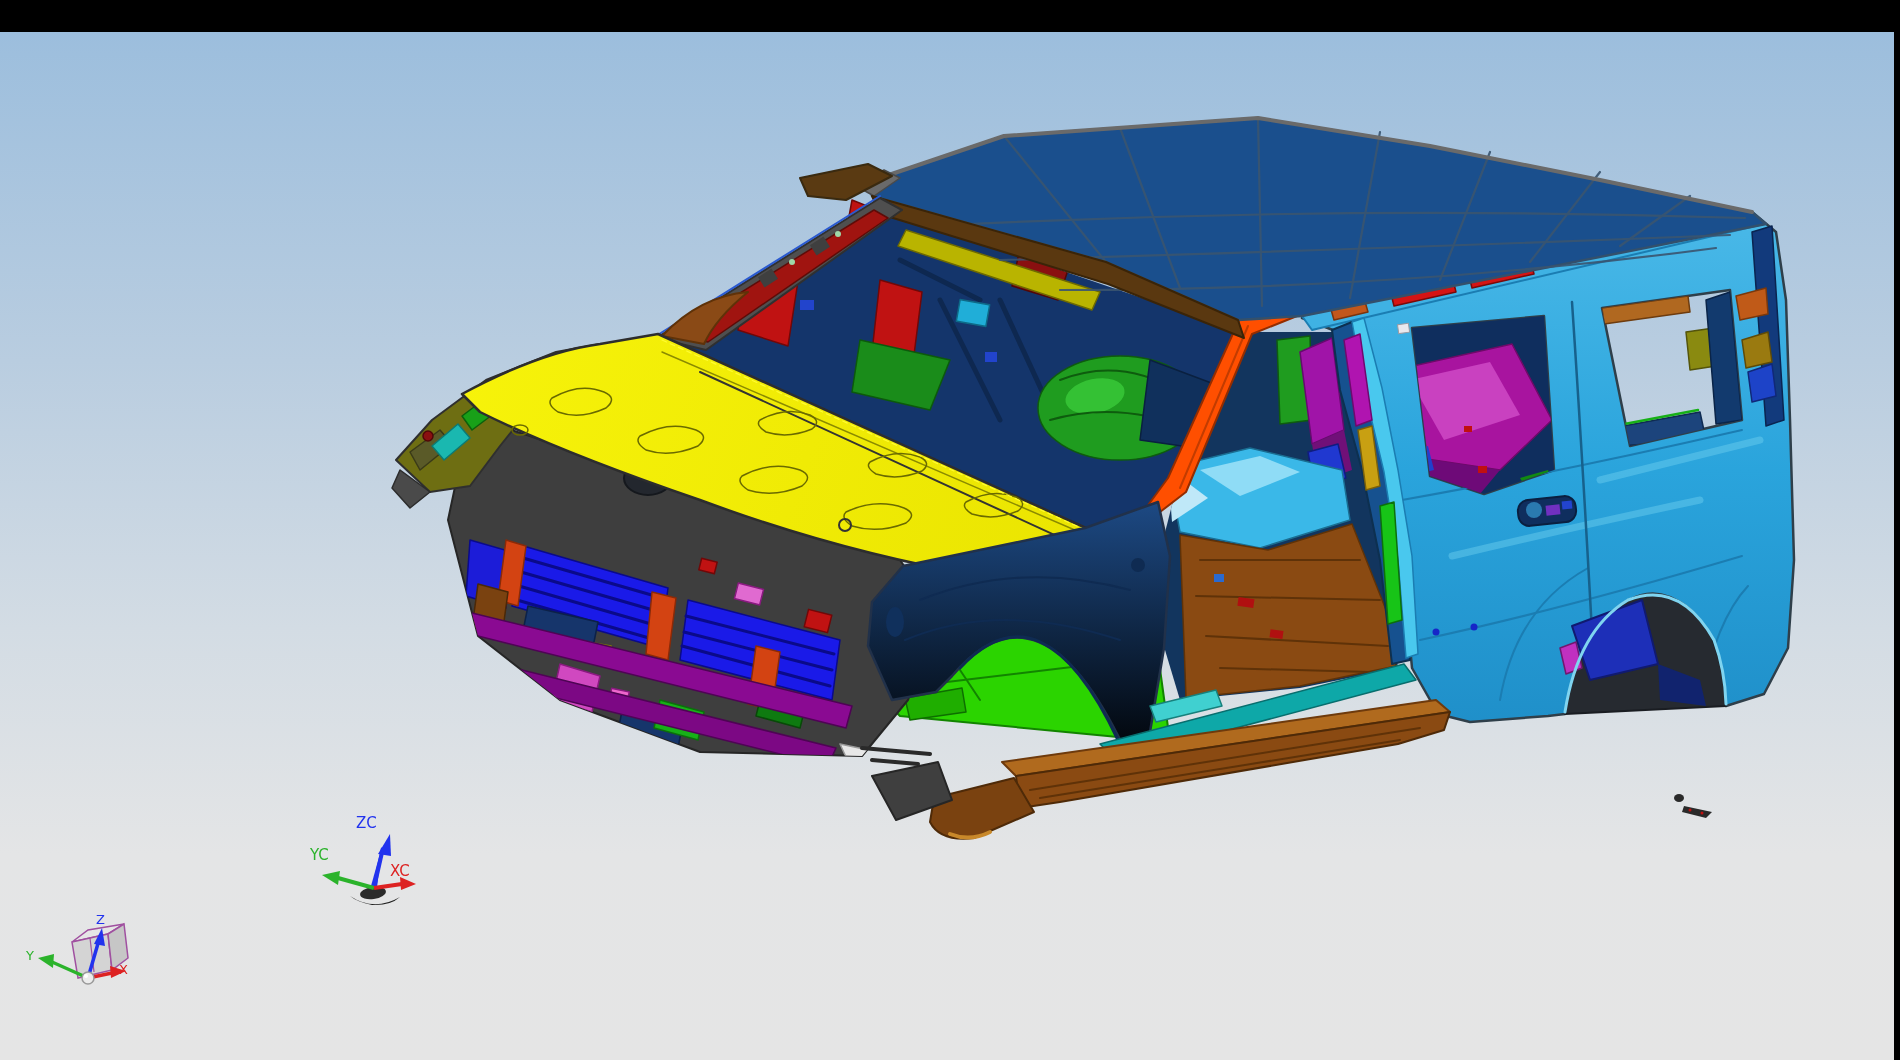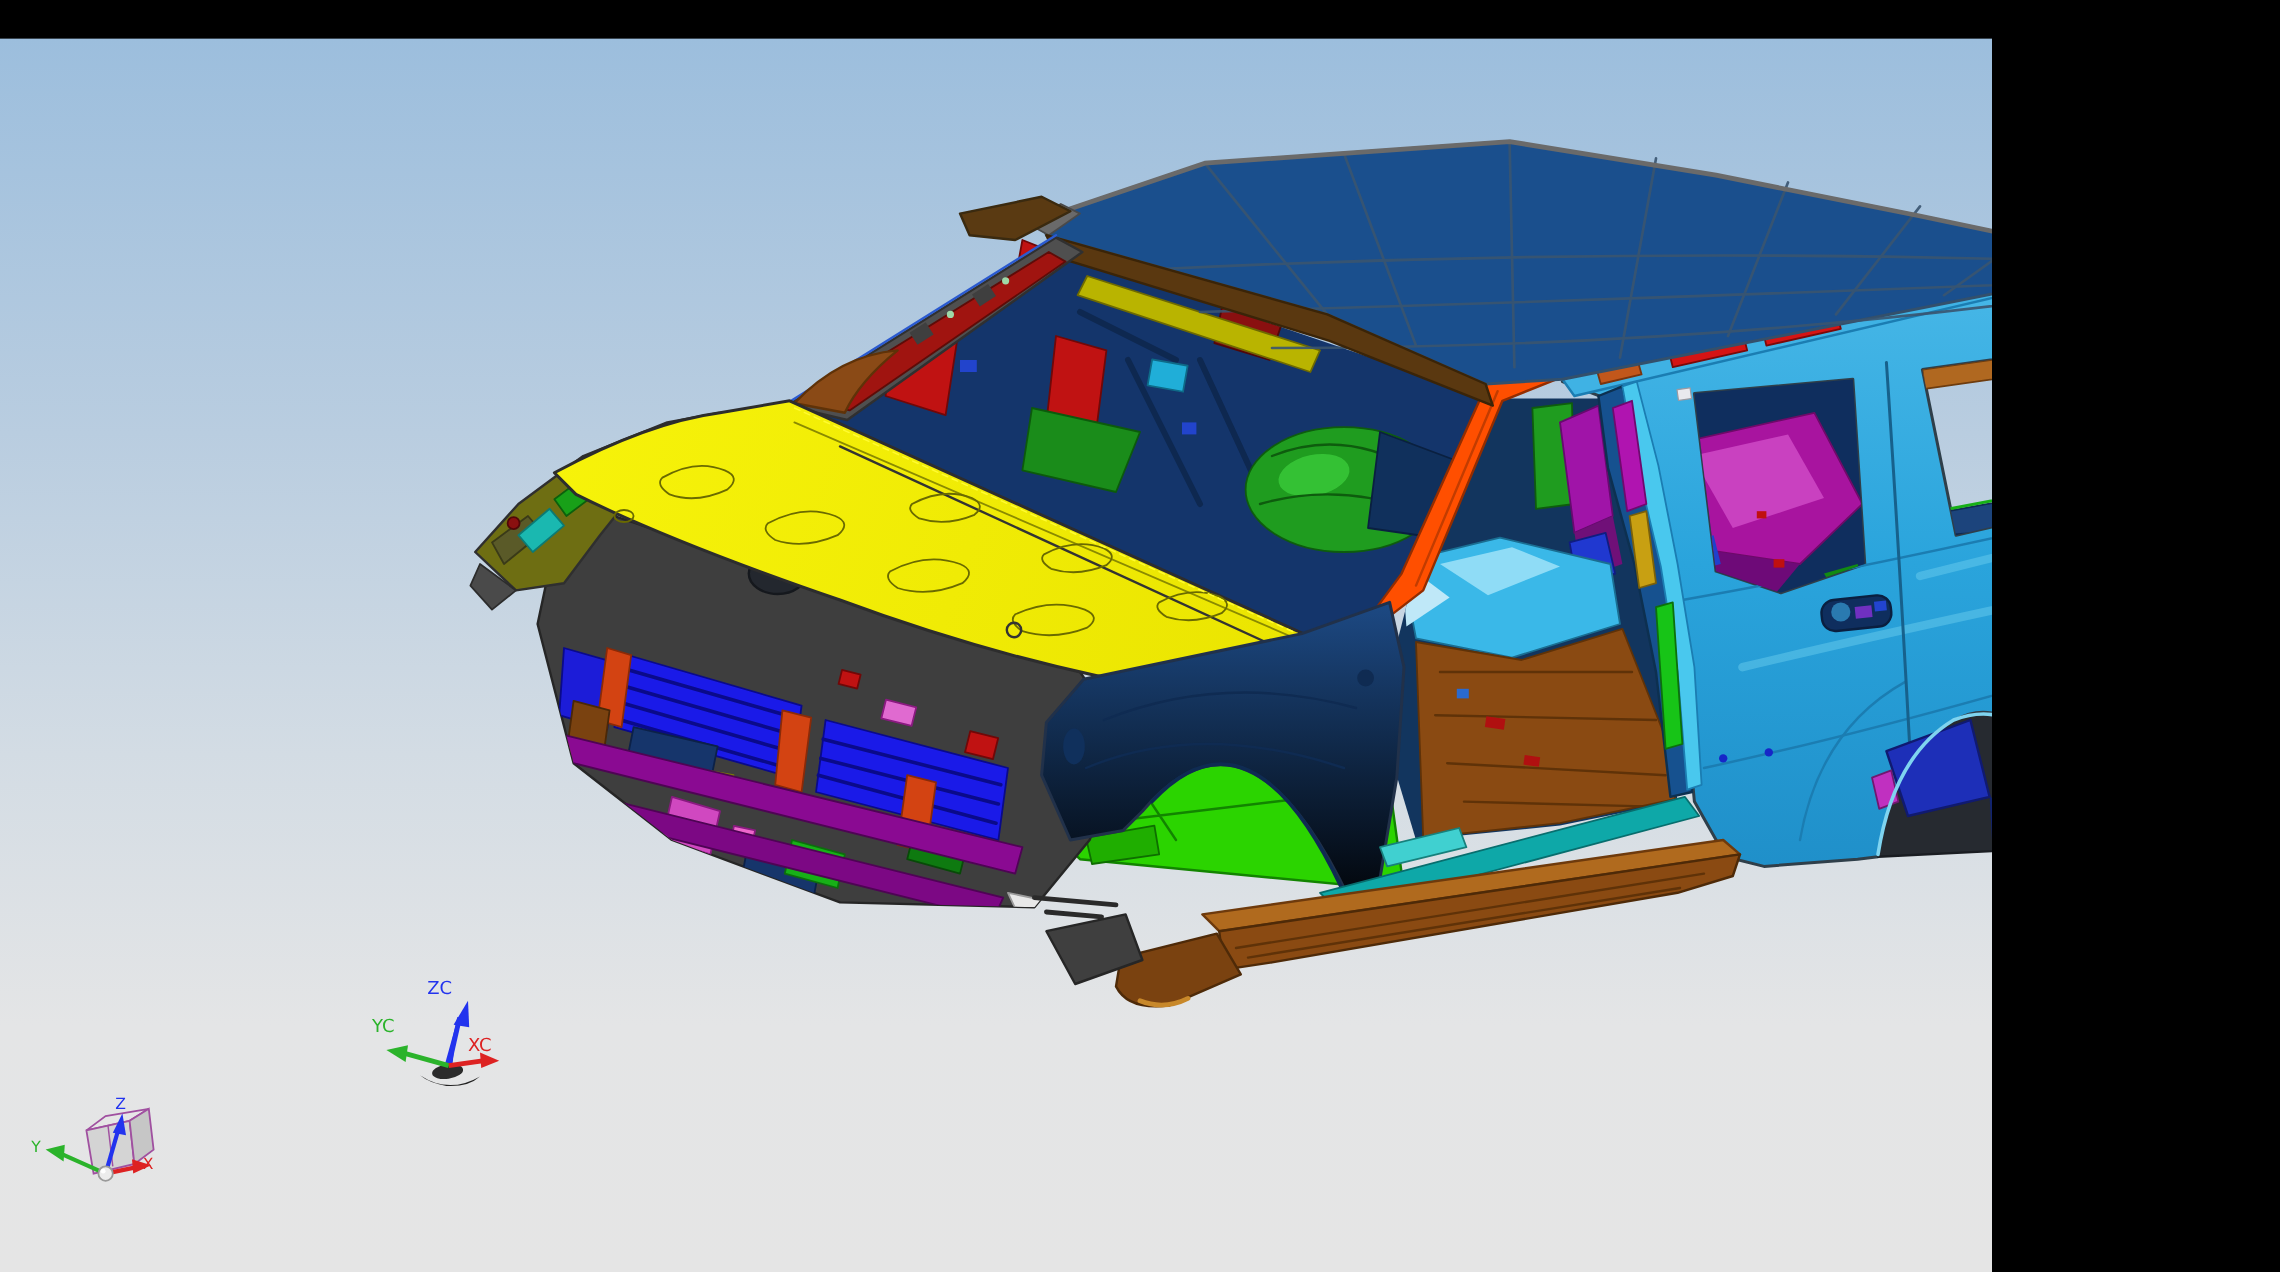--- a/index.html
+++ b/index.html
@@ -1,16 +1,16 @@
 <!DOCTYPE html>
 <html><head>
 <meta charset="utf-8">
 <style>
   html,body{margin:0;padding:0;background:#000;}
-  .screen{position:relative;width:1660px;height:1060px;background:#000;overflow:hidden;
+  .screen{position:relative;width:1900px;height:1060px;background:#000;overflow:hidden;
           font-family:"DejaVu Sans","Liberation Sans",sans-serif;}
   .viewport-svg{position:absolute;left:0;top:0;}
   text{font-family:"DejaVu Sans","Liberation Sans",sans-serif;}
 </style>
 </head>
 <body>
 
 <div class="screen">
 <svg class="viewport-svg" width="1900" height="1060" viewBox="0 0 1900 1060">
   <defs>

